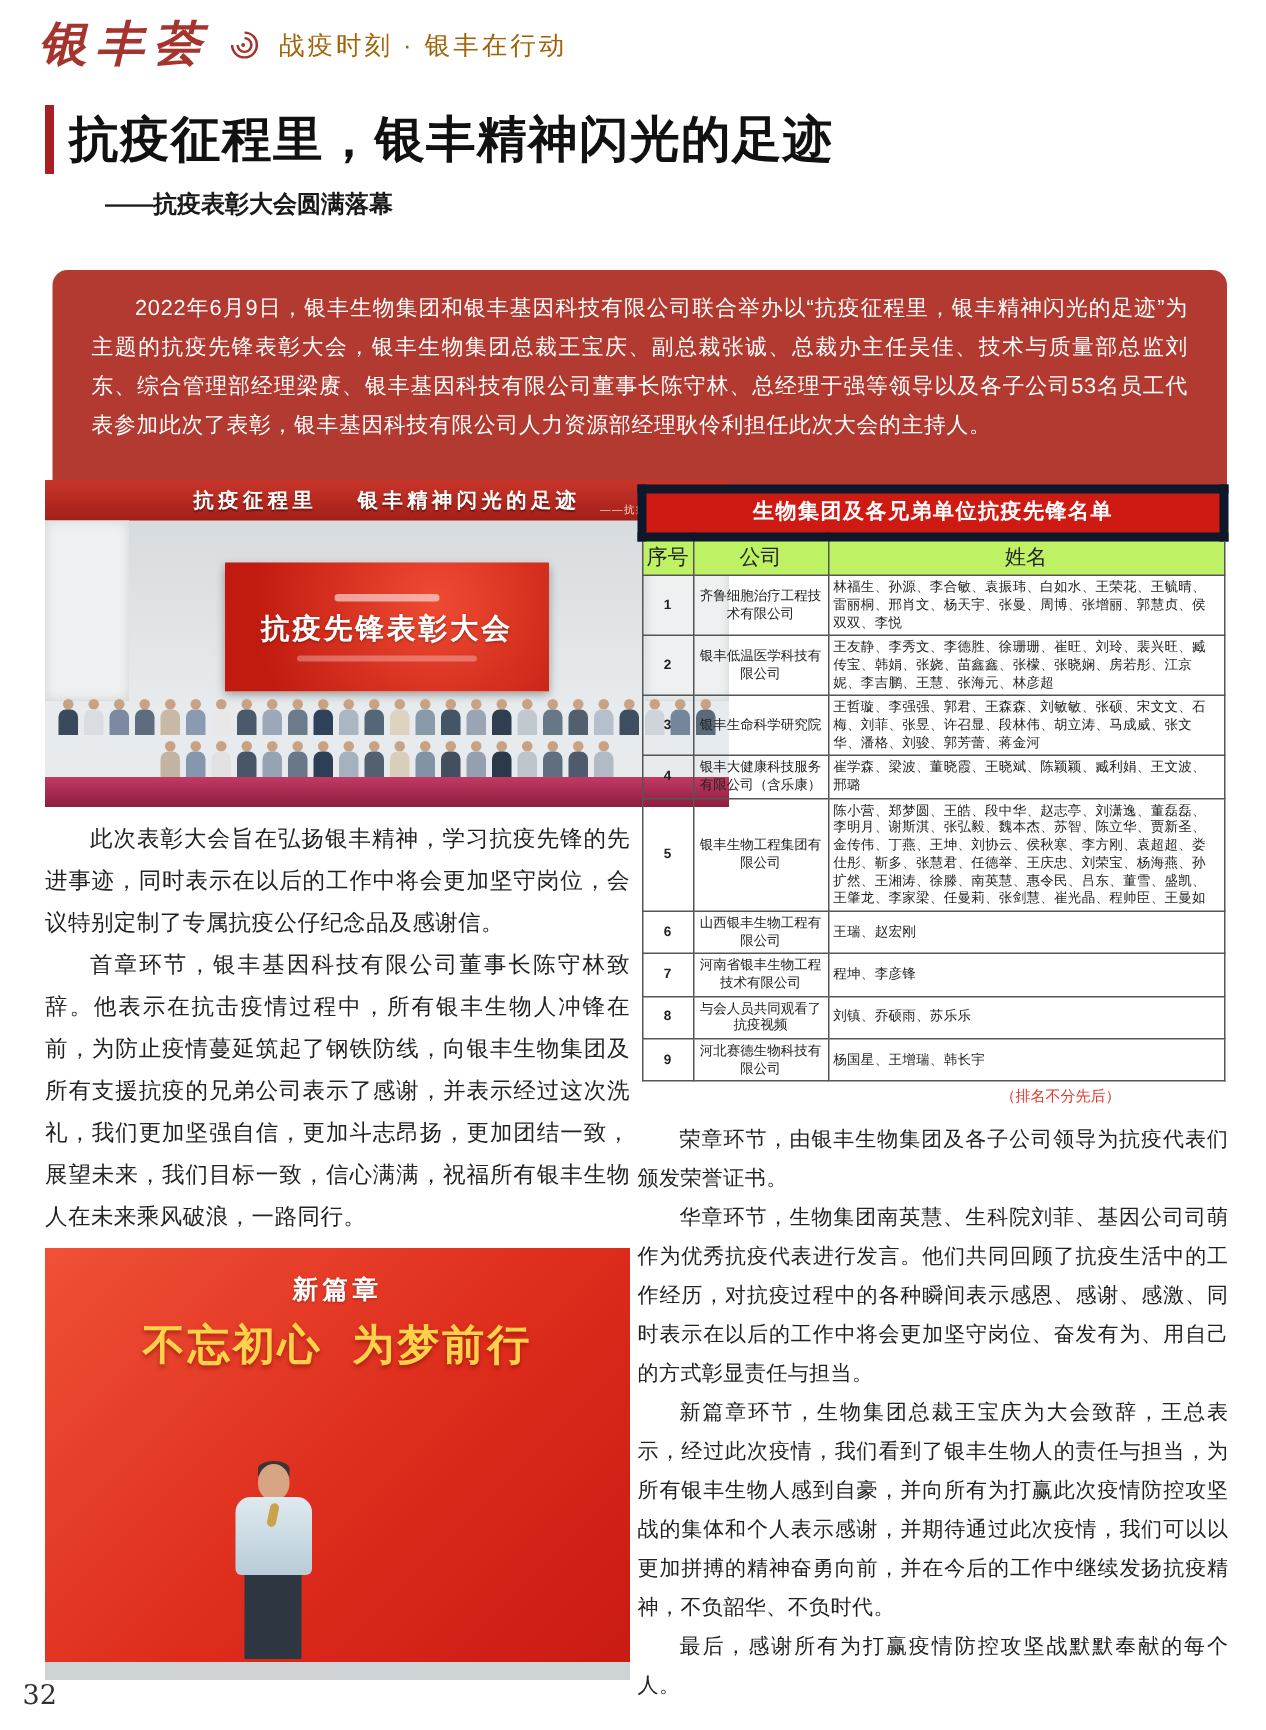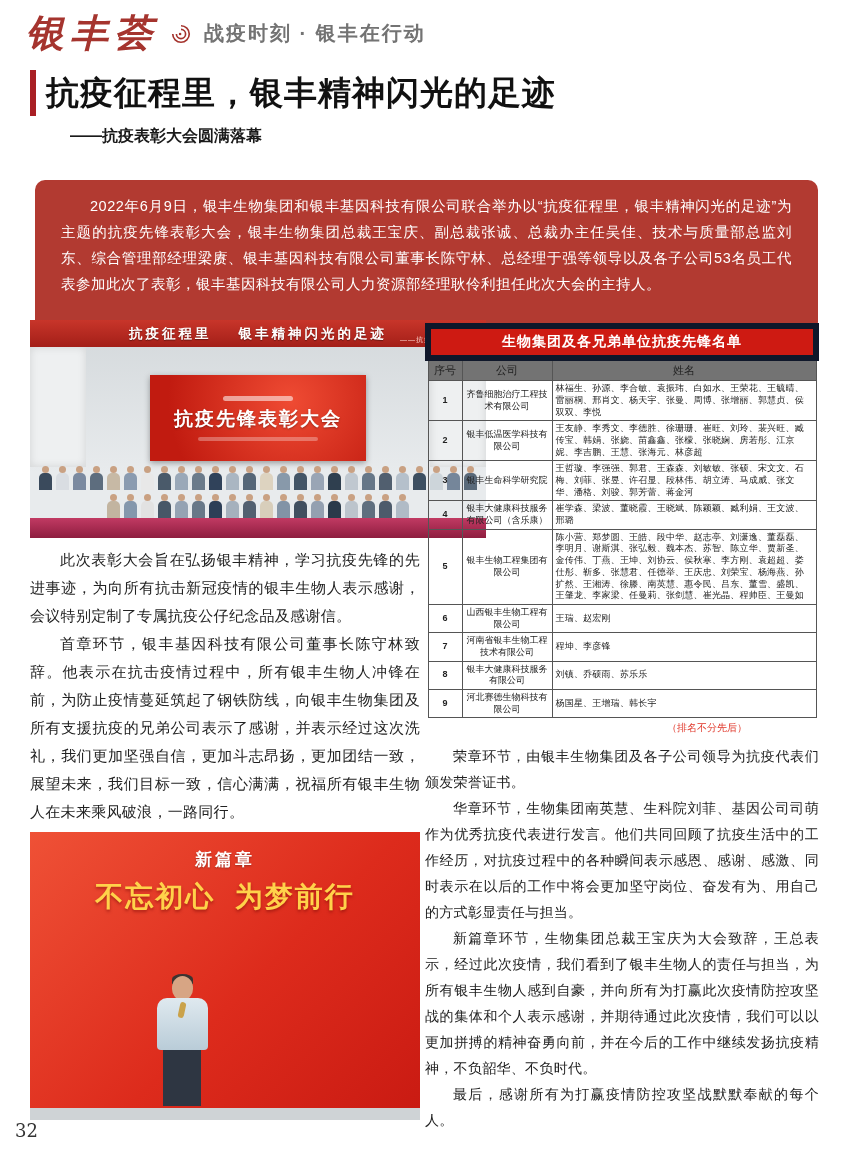--- a/index.html
+++ b/index.html
@@ -3,23 +3,23 @@
 <meta charset="utf-8">
 <style>
   * { margin:0; padding:0; box-sizing:border-box; }
   html,body { background:#ffffff; }
   body { font-family:"Liberation Sans","DejaVu Sans",sans-serif; }
   .page { position:relative; width:844px; height:1153px; background:#fff; overflow:hidden; }
 
   
   .mast { position:absolute; top:8px; left:26px; display:flex; align-items:center; gap:12px; }
   .logo { font-family:"DejaVu Serif","Liberation Serif",serif; font-style:italic; font-weight:bold;
-          font-size:38px; color:#a5342e; letter-spacing:6px; }
+          font-size:32px; color:#a5342e; letter-spacing:6px; }
   .swirl { width:22px; height:22px; }
-  .tagline { font-size:20px; font-weight:bold; color:#737373; letter-spacing:2px; }
+  .tagline { font-size:17px; font-weight:normal; color:#a16207; letter-spacing:2px; }
 
   
   .headline { position:absolute; top:70px; left:30px; }
   .headline-row { display:flex; align-items:center; gap:10px; }
   .red-bar { width:6px; height:46px; background:#a91f24; }
   h1.title { font-size:33px; font-weight:bold; color:#111; letter-spacing:1px; }
   .subtitle { margin:10px 0 0 40px; font-size:16px; font-weight:bold; color:#1a1a1a; }
 
   
   .intro-box { position:absolute; top:180px; left:35px; width:783px; height:152px;
@@ -82,21 +82,21 @@
               background:linear-gradient(#dfe9ef,#b9ccd8); }
   .p2-mic { position:absolute; top:26px; left:31px; width:6px; height:16px; border-radius:3px;
             background:#caa24a; transform:rotate(12deg); }
   .p2-pants { position:absolute; top:74px; left:15px; width:38px; height:56px; background:#2e3642; }
   .p2-floor { position:absolute; left:0; right:0; bottom:0; height:12px; background:#cfd3d6; }
 
   
   table.roster { width:100%; border-collapse:collapse; font-family:"Liberation Serif","DejaVu Serif",serif; }
   table.roster .t-title { background:#ce1a12; color:#fff; font-weight:bold; font-size:14px;
                           letter-spacing:1px; text-align:center; padding:4px 0; border:6px solid #0f172a; }
-  table.roster th { background:#737373; color:#222; font-size:11px; font-weight:normal;
+  table.roster th { background:#bef264; color:#222; font-size:14px; font-weight:normal;
                     border:1px solid #555; padding:2px; }
   table.roster td { border:1px solid #555; font-size:9px; color:#222; line-height:1.3;
                     padding:2px 3px; }
   td.c-no { width:34px; text-align:center; font-family:"Liberation Sans",sans-serif; font-weight:bold; }
   td.c-co { width:90px; text-align:center; font-size:9.5px; }
   td.c-names { text-align:left; letter-spacing:0.2px; }
   .t-note { font-family:"Liberation Serif","DejaVu Serif",serif; color:#e0372a; font-size:10px;
             text-align:right; padding-right:72px; margin-top:3px; }
 
   
@@ -187,21 +187,21 @@
           <div class="person" style="--c: #2a3a4a;"></div>
           <div class="person" style="--c: #bcc4cc;"></div>
           <div class="person" style="--c: #5f6f7f;"></div>
           <div class="person" style="--c: #4d5b6b;"></div>
           <div class="person" style="--c: #b0bbc6;"></div>
         </div>
       <div class="p1-carpet"></div>
     </div>
 
     <div class="body-text">
-      <p>此次表彰大会旨在弘扬银丰精神，学习抗疫先锋的先进事迹，为向所有抗击新冠疫情的银丰生物人表示感谢，会议特别定制了专属抗疫公仔纪念品及感谢信。</p>
+      <p>此次表彰大会旨在弘扬银丰精神，学习抗疫先锋的先进事迹，同时表示在以后的工作中将会更加坚守岗位，会议特别定制了专属抗疫公仔纪念品及感谢信。</p>
       <p>首章环节，银丰基因科技有限公司董事长陈守林致辞。他表示在抗击疫情过程中，所有银丰生物人冲锋在前，为防止疫情蔓延筑起了钢铁防线，向银丰生物集团及所有支援抗疫的兄弟公司表示了感谢，并表示经过这次洗礼，我们更加坚强自信，更加斗志昂扬，更加团结一致，展望未来，我们目标一致，信心满满，祝福所有银丰生物人在未来乘风破浪，一路同行。</p>
     </div>
 
     <div class="photo2">
       <div class="p2-label">新篇章</div>
       <div class="p2-slogan">不忘初心  为梦前行</div>
       <div class="p2-man">
         <div class="p2-hair"></div>
         <div class="p2-head"></div>
         <div class="p2-shirt"></div>
@@ -256,21 +256,21 @@
           <td class="c-co">山西银丰生物工程有限公司</td>
           <td class="c-names">王瑞、赵宏刚</td>
         </tr>
         <tr>
           <td class="c-no">7</td>
           <td class="c-co">河南省银丰生物工程技术有限公司</td>
           <td class="c-names">程坤、李彦锋</td>
         </tr>
         <tr>
           <td class="c-no">8</td>
-          <td class="c-co">银丰大健康科技服务有限公司</td>
+          <td class="c-co">与会人员共同观看了抗疫视频</td>
           <td class="c-names">刘镇、乔硕雨、苏乐乐</td>
         </tr>
         <tr>
           <td class="c-no">9</td>
           <td class="c-co">河北赛德生物科技有限公司</td>
           <td class="c-names">杨国星、王增瑞、韩长宇</td>
         </tr>
       </tbody>
     </table>
     <div class="t-note">（排名不分先后）</div>

